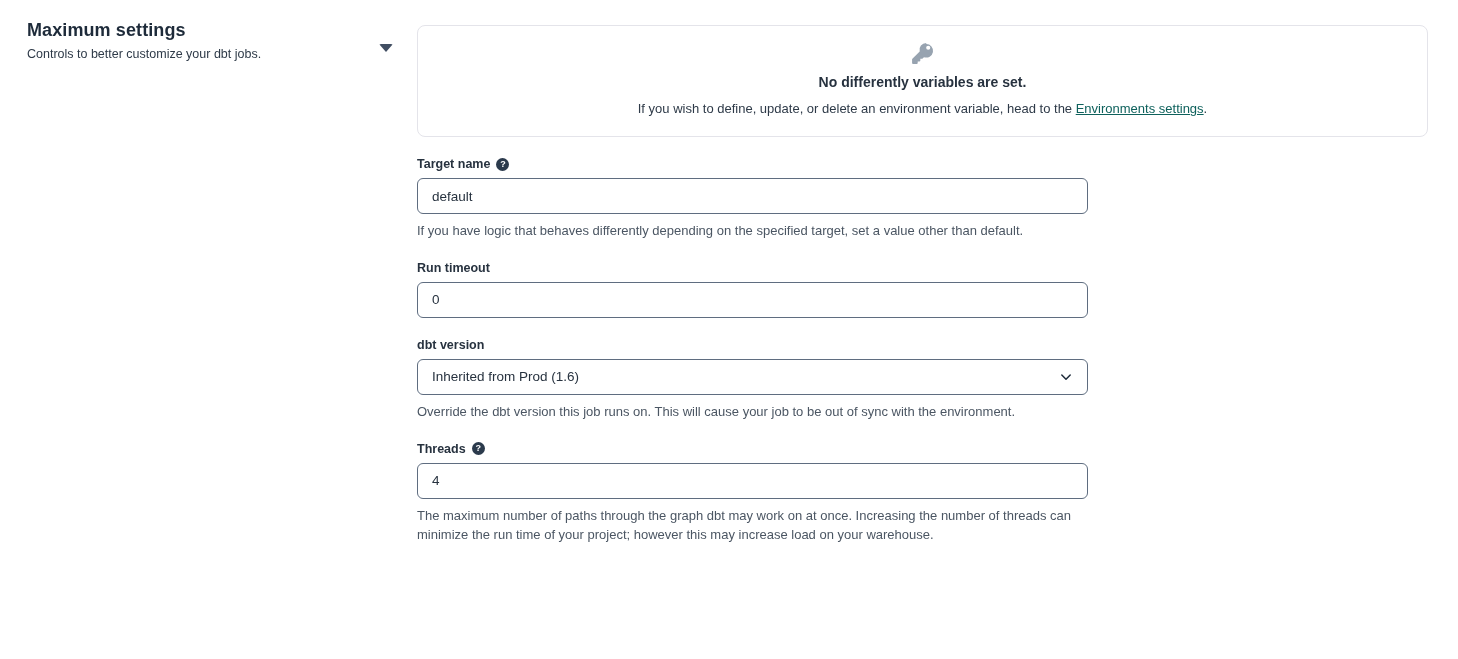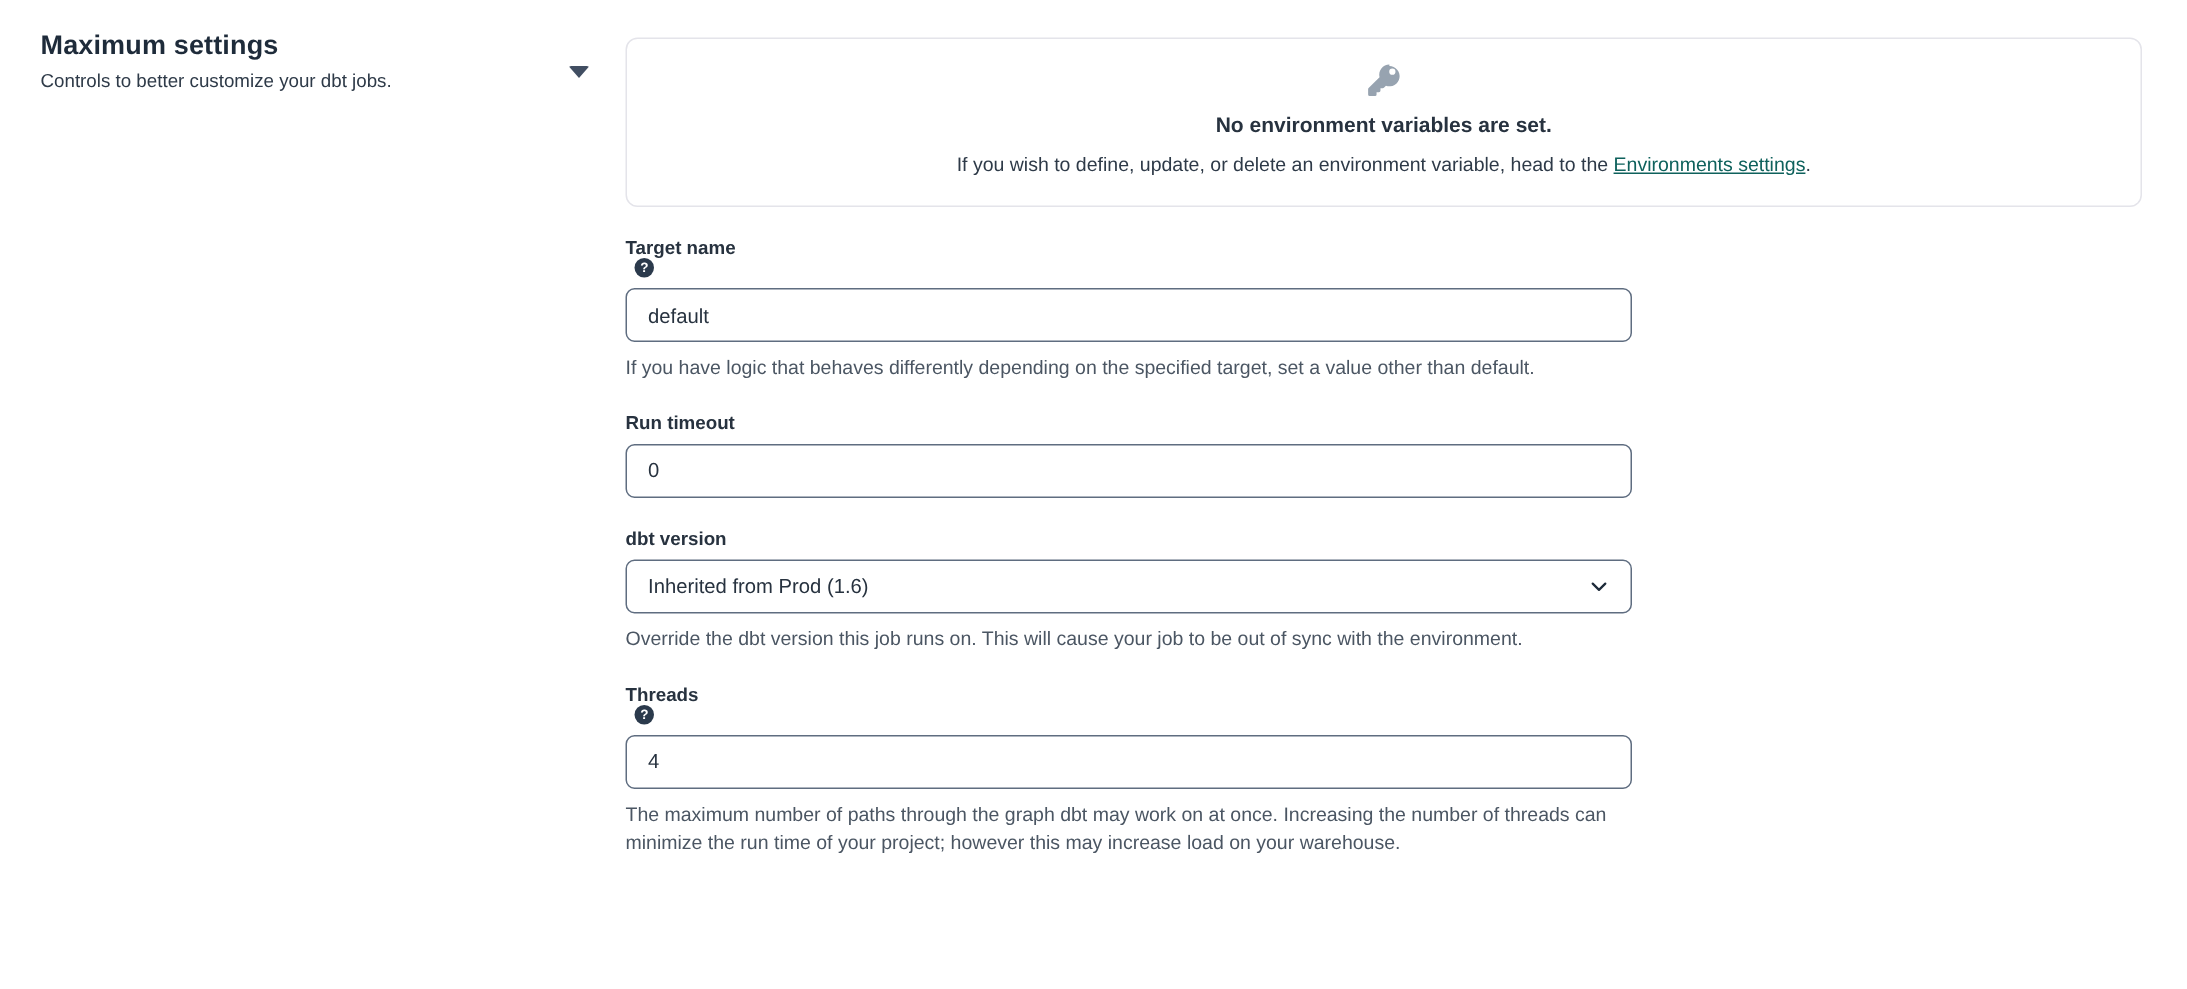--- a/index.html
+++ b/index.html
@@ -29,21 +29,21 @@
     padding:15px 20px 20px; text-align:center; background:#ffffff;
   }
   .key-icon-wrap { display:inline-block; height:26px; }
   .env-card-title { margin-top:4px; font-size:14px; font-weight:700; color:#27323f; }
   .env-card-message { margin-top:11px; font-size:13px; color:#2e3a48; }
   .env-link { color:#0e615c; text-decoration:underline; cursor:pointer; }
 
   
   .form { margin-top:20px; }
   .form-group { margin-bottom:20px; }
-  .field-label-row { display:flex; margin-bottom:7px;flex-direction:column; }
+  .field-label-row { display:flex; align-items:center; margin-bottom:7px; }
   .field-label { font-size:12.5px; font-weight:700; color:#27323f; }
   .help-icon {
     display:inline-flex; align-items:center; justify-content:center;
     width:13px; height:13px; margin-left:6px; border-radius:50%;
     background:#2b3a4c; color:#ffffff; font-size:9px; font-weight:700;
     line-height:1; cursor:pointer;
   }
   .text-input {
     width:671px; height:36px; border:1px solid #5f6d80; border-radius:6px;
     padding:16px 14px; font-size:13.5px; color:#27323f; background:#ffffff;
@@ -77,21 +77,21 @@
   </div>
 
   <div class="content">
 
     <div class="env-card">
       <span class="key-icon-wrap">
         <svg width="25" height="25" viewBox="0 0 24 24" aria-hidden="true">
           <path fill="#97a3b0" d="M15.6 1.9a6.5 6.5 0 0 0-6.3 8.1l-7 7a1 1 0 0 0-.3.7v3.4a1 1 0 0 0 1 1h3.4a1 1 0 0 0 1-1v-1.5h1.5a1 1 0 0 0 1-1v-1.5h1.5a1 1 0 0 0 .7-.3l1.3-1.3a6.5 6.5 0 1 0 2.2-12.6zm1.9 6.6a2 2 0 1 1 0-4 2 2 0 0 1 0 4z"></path>
         </svg>
       </span>
-      <div class="env-card-title">No environment variables are set.</div>
+      <div class="env-card-title">No differently variables are set.</div>
       <div class="env-card-message"><span>If you wish to define, update, or delete an environment variable, head to the </span><a class="env-link">Environments settings</a><span>.</span></div>
     </div>
 
     <div class="form">
 
       <div class="form-group">
         <div class="field-label-row">
           <span class="field-label">Target name</span>
           <span class="help-icon">?</span>
         </div>

